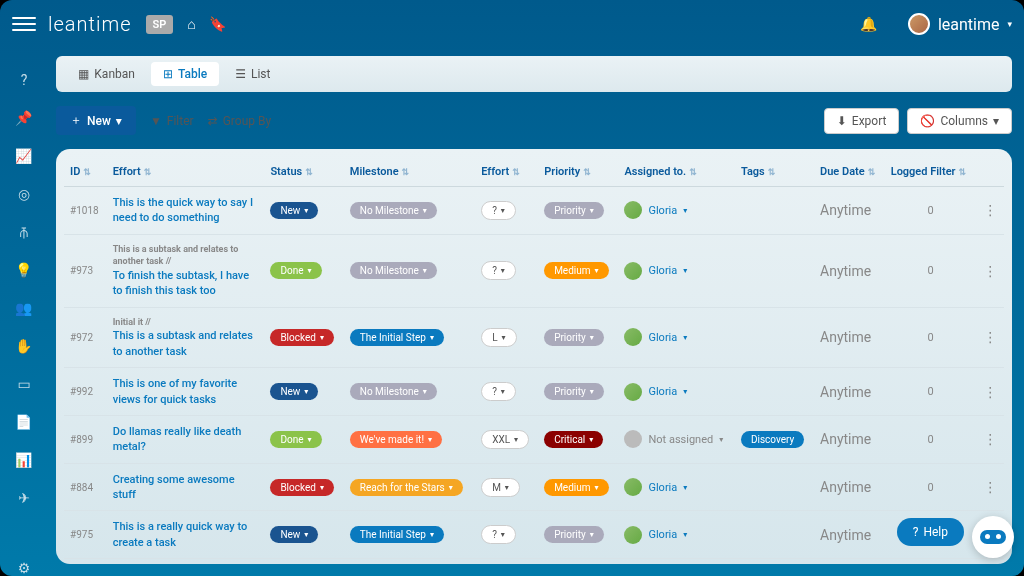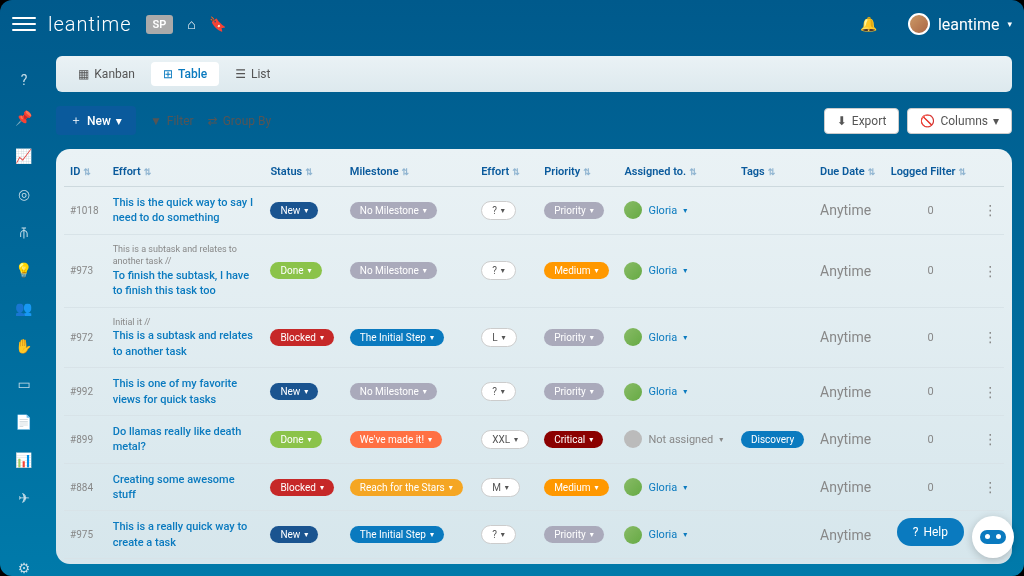--- a/index.html
+++ b/index.html
@@ -28,21 +28,21 @@
 .toolbar-right{margin-left:auto;display:flex;gap:8px}
 .btn-outline{background:#fff;border:1px solid #ccc;padding:5px 12px;border-radius:4px;font-size:12px;color:#555;cursor:pointer;display:flex;align-items:center;gap:5px}
 .table-wrap{flex:1;background:linear-gradient(180deg,#eaf2f5 0%,#d6e6ec 100%);border-radius:14px;padding:8px;overflow:auto}
 table{width:100%;border-collapse:collapse;font-size:11px}
 thead th{text-align:left;padding:8px 6px;color:#0a5a9c;font-weight:600;border-bottom:1px solid #cdd9de;font-size:11px;cursor:pointer}
 thead th .sort{opacity:.4;margin-left:3px;font-size:9px}
 tbody tr{border-bottom:1px solid #d8e3e8}
 tbody td{padding:8px 6px;vertical-align:middle}
 .id-cell{color:#888;font-size:10px}
 .title-cell{color:#0a7abf;font-weight:500;max-width:150px;font-size:11px;line-height:1.4}
-.subtitle{color:#888;font-size:9px;font-weight:400}
+.subtitle{color:#888;font-size:9px;font-weight:700}
 .pill{display:inline-flex;align-items:center;padding:3px 10px;border-radius:12px;font-size:10px;color:#fff;gap:4px;cursor:pointer;white-space:nowrap}
 .pill .caret{font-size:8px}
 .pill-new{background:#1a5490}
 .pill-done{background:#8bc34a}
 .pill-blocked{background:#c62828}
 .pill-nomile{background:#aab}
 .pill-initial{background:#0a7abf}
 .pill-made{background:#ff7043}
 .pill-reach{background:#f5a623}
 .pill-priority{background:#aab}

